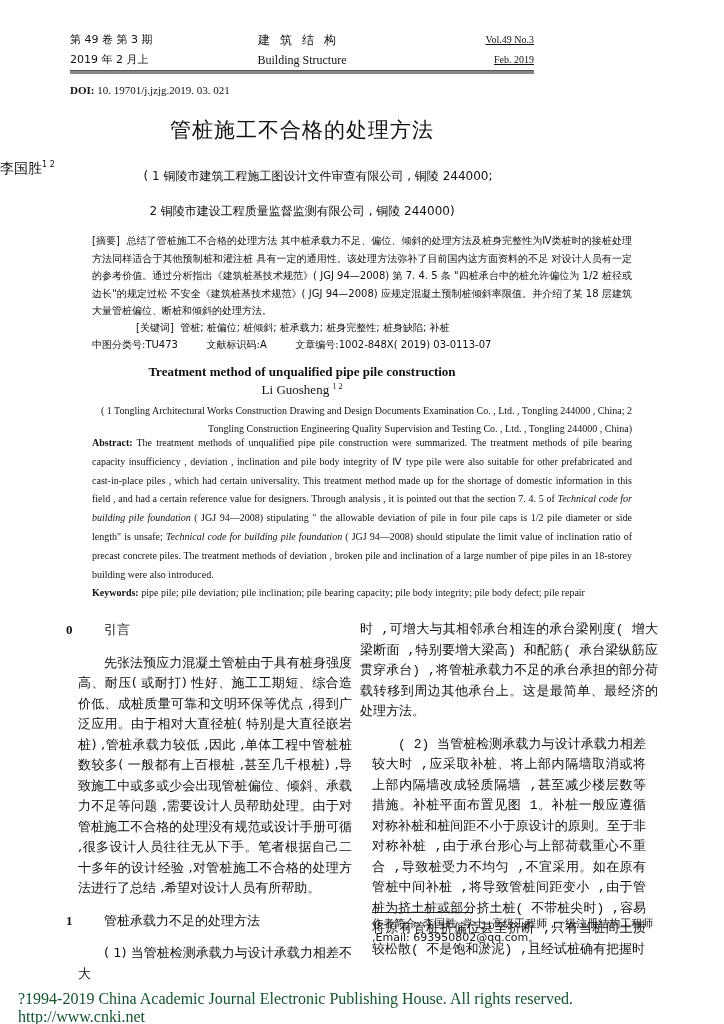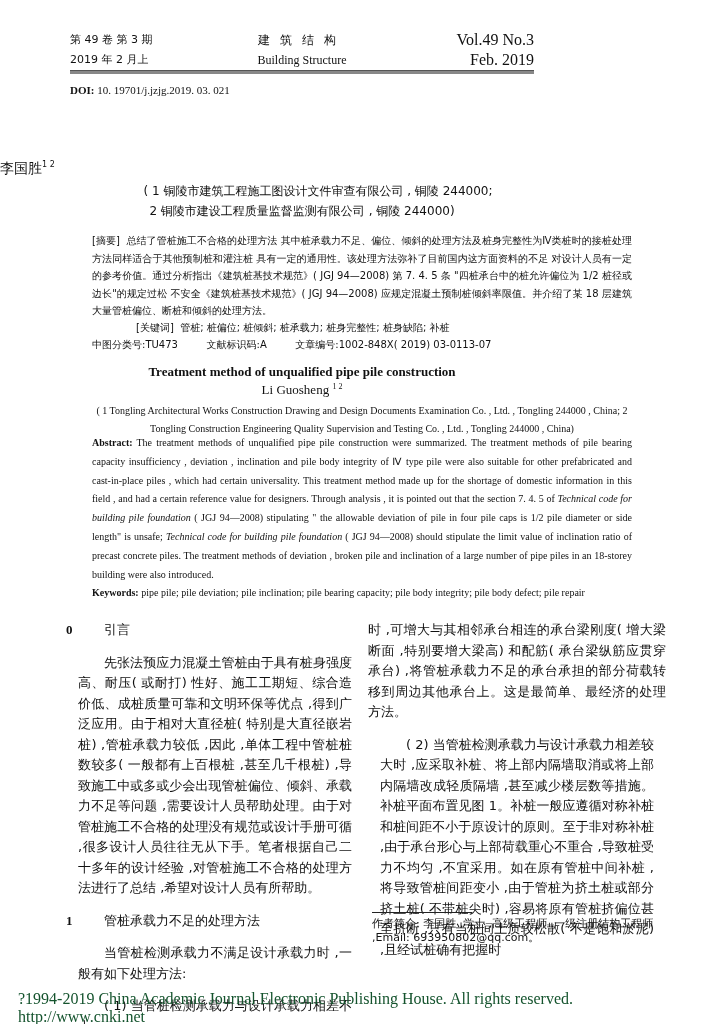--- a/index.html
+++ b/index.html
@@ -2,40 +2,40 @@
 <html><head>
   <meta charset="utf-8">
   <style>
     html, body { margin: 0; padding: 0; background: #ffffff; }
     body { width: 724px; height: 1024px; position: relative; overflow: hidden; color: #111; font-family: "DejaVu Sans", sans-serif; }
     .page { position: absolute; left: 0; top: 0; width: 604px; height: 1024px; }
     .hdr { position: absolute; left: 70px; right: 70px; top: 30px; height: 40px; }
     .hdr-row { position: relative; height: 20px; font-size: 11px; line-height: 20px; }
     .hdr-left { position: absolute; left: 0; font-family: "DejaVu Sans", sans-serif; font-size: 11px; }
     .hdr-center { position: absolute; left: 0; right: 0; text-align: center; }
-    .hdr-right { position: absolute; right: 0; font-family: "Liberation Serif", serif; font-size: 16px; }
+    .hdr-right { position: absolute; right: 0; font-family: "Liberation Serif", serif; font-size: 10px; text-decoration: underline; }
     .hdr-center.cn { font-size: 12px; letter-spacing: 10px; }
     .hdr-center.en { font-family: "Liberation Serif", serif; font-size: 12px; }
     .rule { position: absolute; left: 70px; right: 70px; top: 70px; height: 3px; background: #888; border-top: 1px solid #555; }
     .doi { position: absolute; left: 70px; top: 84px; font-family: "Liberation Serif", serif; font-size: 11px; }
     .doi b { font-weight: bold; }
     .title-cn { position: absolute; left: 0; right: 0; top: 116px; text-align: center; font-size: 21px; letter-spacing: 1px; }
     .author-cn { position: absolute; left: 0; right: 0; top: 160px; text-align: left; font-size: 14px; }
     sup { font-size: 8px; vertical-align: super; line-height: 0; }
     .aff-cn { position: absolute; left: 0; right: 0; text-align: center; font-size: 12px; }
     .abs-cn { position: absolute; left: 92px; width: 540px; font-size: 10px; line-height: 17.5px; text-align: justify; }
     .title-en { position: absolute; left: 0; right: 0; top: 364px; text-align: center; font-family: "Liberation Serif", serif; font-weight: bold; font-size: 13px; }
     .author-en { position: absolute; left: 0; right: 0; top: 382px; text-align: center; font-family: "Liberation Serif", serif; font-size: 13px; }
-    .aff-en { position: absolute; left: 92px; width: 540px; text-align: center; font-family: "Liberation Serif", serif; font-size: 10px; line-height: 18px; top: 402px; }
+    .aff-en { position: absolute; left: 92px; width: 540px; text-align: right; font-family: "Liberation Serif", serif; font-size: 10px; line-height: 18px; top: 402px; }
     .abs-en { position: absolute; left: 92px; width: 540px; top: 434px; font-family: "Liberation Serif", serif; font-size: 10px; line-height: 18.8px; text-align: justify; }
     .abs-en b { font-weight: bold; }
     .abs-en i { font-style: italic; }
     .col { position: absolute; top: 620px; width: 298px; font-size: 13px; line-height: 20.5px; text-align: justify; }
     .col.left { left: 66px; }
-    .col.right { left: 368px; }
+    .col.right { left: 360px; font-family: Liberation Mono, monospace; }
     .sec-head { display: flex; }
     .sec-num { width: 38px; font-family: "Liberation Serif", serif; font-weight: bold; }
     .para { text-indent: 2em; margin: 12px; }
     .noindent { margin: 0; }
     .fn-rule { position: absolute; left: 372px; width: 100px; top: 912px; height: 0; border-top: 1px solid #222; }
     .footnote { position: absolute; left: 372px; width: 300px; top: 917px; font-size: 11px; line-height: 14px; }
     .copyright { position: absolute; left: 18px; top: 990px; font-family: "Liberation Serif", serif; font-size: 16px; color: #14532d; }
   </style>
 </head>
 <body>
@@ -53,26 +53,27 @@
       <span class="hdr-center en">Building Structure</span>
       <span class="hdr-right">Feb. 2019</span>
     </div>
   </div>
   <div class="rule"></div>
 
   <div class="doi">
     <b>DOI:</b><span> 10. 19701/j.jzjg.2019. 03. 021</span>
   </div>
 
+  <div class="title-cn">管桩施工不合格的处理方法</div>
 
   <div class="author-cn">
     <span>李国胜</span><sup>1 2</sup>
   </div>
 
-  <div class="aff-cn" style="top:183px;margin-left:32px;">( 1 铜陵市建筑工程施工图设计文件审查有限公司 , 铜陵 244000;</div>
+  <div class="aff-cn" style="top:168px;margin-left:32px;">( 1 铜陵市建筑工程施工图设计文件审查有限公司 , 铜陵 244000;</div>
   <div class="aff-cn" style="top:203px;">2 铜陵市建设工程质量监督监测有限公司 , 铜陵 244000)</div>
 
   <div class="abs-cn" style="top:232px;">
     <span>[摘要]</span>&nbsp;&nbsp;<span>总结了管桩施工不合格的处理方法 其中桩承载力不足、偏位、倾斜的处理方法及桩身完整性为Ⅳ类桩时的接桩处理方法同样适合于其他预制桩和灌注桩 具有一定的通用性。该处理方法弥补了目前国内这方面资料的不足 对设计人员有一定的参考价值。通过分析指出《建筑桩基技术规范》( JGJ 94—2008) 第 7. 4. 5 条 "四桩承台中的桩允许偏位为 1/2 桩径或边长"的规定过松 不安全《建筑桩基技术规范》( JGJ 94—2008) 应规定混凝土预制桩倾斜率限值。并介绍了某 18 层建筑大量管桩偏位、断桩和倾斜的处理方法。</span>
   </div>
   <div class="abs-cn" style="top:319px;margin-left:44px;">
     <span>[关键词]</span>&nbsp;&nbsp;<span>管桩; 桩偏位; 桩倾斜; 桩承载力; 桩身完整性; 桩身缺陷; 补桩</span>
   </div>
   <div class="abs-cn" style="top:336px;">
     <span>中图分类号:</span><span>TU473</span>
@@ -100,21 +101,20 @@
   <div class="col left">
     <div class="sec-head">
       <span class="sec-num">0</span>
       <span>引言</span>
     </div>
     <p class="para">先张法预应力混凝土管桩由于具有桩身强度高、耐压( 或耐打) 性好、施工工期短、综合造价低、成桩质量可靠和文明环保等优点 ,得到广泛应用。由于相对大直径桩( 特别是大直径嵌岩桩) ,管桩承载力较低 ,因此 ,单体工程中管桩桩数较多( 一般都有上百根桩 ,甚至几千根桩) ,导致施工中或多或少会出现管桩偏位、倾斜、承载力不足等问题 ,需要设计人员帮助处理。由于对管桩施工不合格的处理没有规范或设计手册可循 ,很多设计人员往往无从下手。笔者根据自己二十多年的设计经验 ,对管桩施工不合格的处理方法进行了总结 ,希望对设计人员有所帮助。</p>
     <div class="sec-head">
       <span class="sec-num">1</span>
       <span>管桩承载力不足的处理方法</span>
     </div>
-    <p class="para">当管桩检测承载力不满足设计承载力时 ,一般有如下处理方法:</p>
     <p class="para">( 1) 当管桩检测承载力与设计承载力相差不大</p>
   </div>
 
   <div class="col right">
     <p class="noindent">时 ,可增大与其相邻承台相连的承台梁刚度( 增大梁断面 ,特别要增大梁高) 和配筋( 承台梁纵筋应贯穿承台) ,将管桩承载力不足的承台承担的部分荷载转移到周边其他承台上。这是最简单、最经济的处理方法。</p>
     <p class="para">( 2) 当管桩检测承载力与设计承载力相差较大时 ,应采取补桩、将上部内隔墙取消或将上部内隔墙改成轻质隔墙 ,甚至减少楼层数等措施。补桩平面布置见图 1。补桩一般应遵循对称补桩和桩间距不小于原设计的原则。至于非对称补桩 ,由于承台形心与上部荷载重心不重合 ,导致桩受力不均匀 ,不宜采用。如在原有管桩中间补桩 ,将导致管桩间距变小 ,由于管桩为挤土桩或部分挤土桩( 不带桩尖时) ,容易将原有管桩挤偏位甚至挤断 ,只有当桩间土质较松散( 不是饱和淤泥) ,且经试桩确有把握时</p>
   </div>
 
   <div class="fn-rule"></div>
   <div class="footnote">作者简介: 李国胜 ,学士 ,高级工程师 ,一级注册结构工程师 ,Email: 693950802@qq.com。</div>

